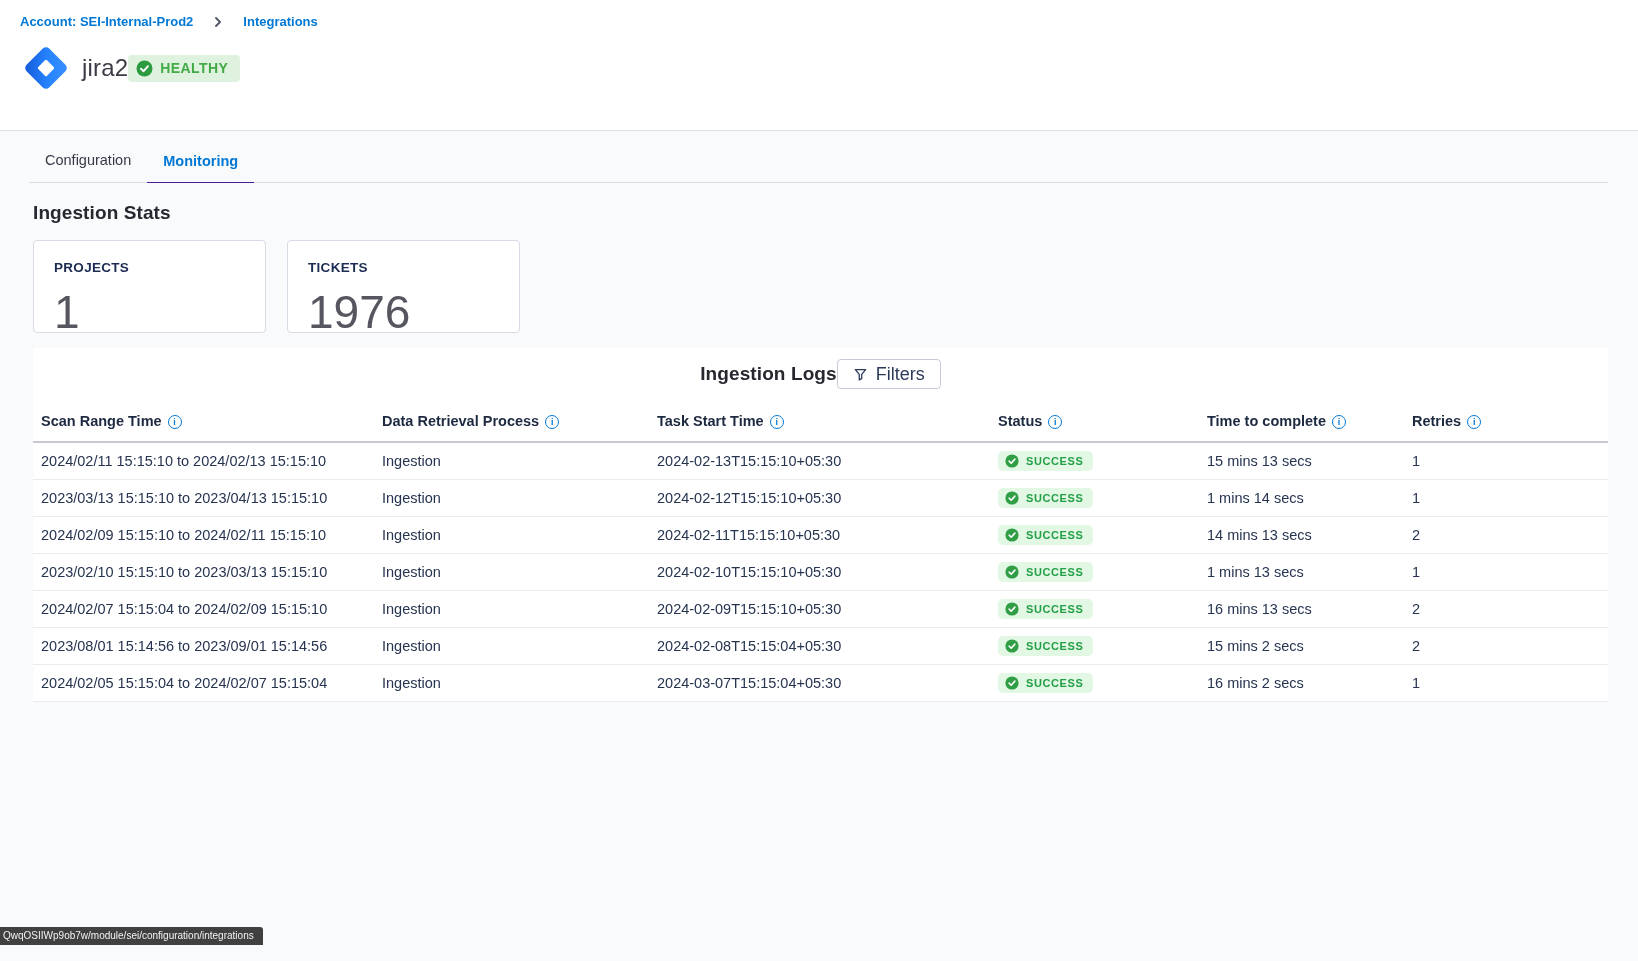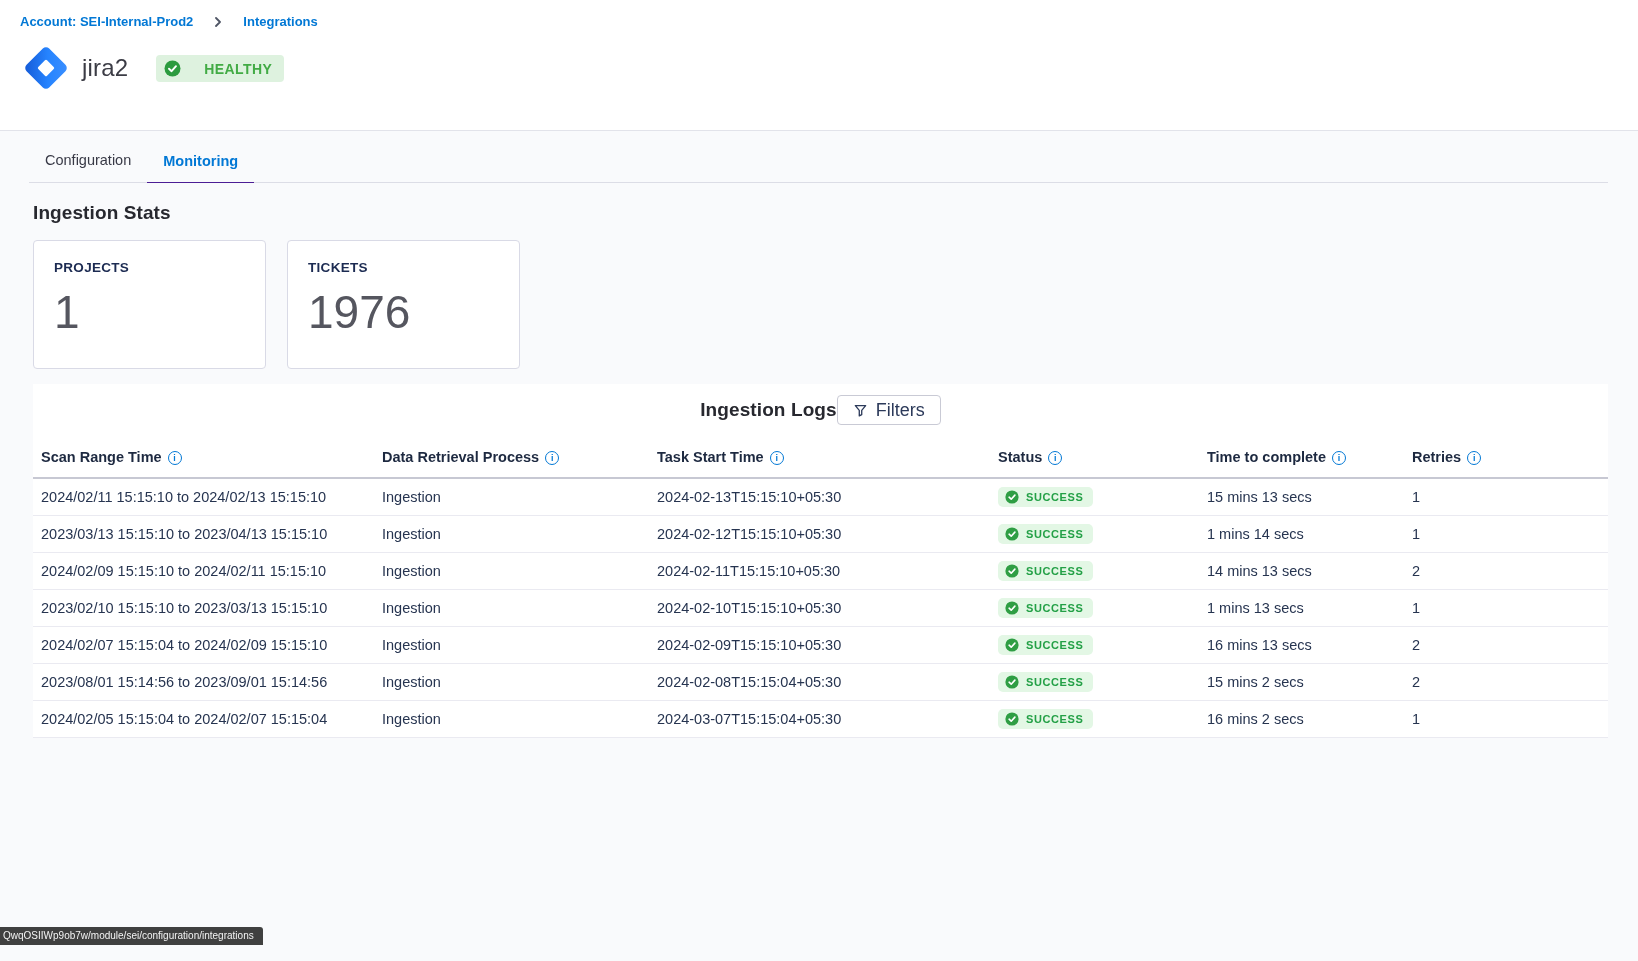--- a/index.html
+++ b/index.html
@@ -17,24 +17,24 @@
     border-bottom:1px solid #e2e3ea;
     padding:14px 0 0 20px;
   }
   .breadcrumb { display:flex; gap:20px; font-size:13px; font-weight:600; }
   .breadcrumb a { color:#0278d5; text-decoration:none; cursor:pointer; }
   .crumb-sep { display:inline-flex; align-items:center; color:#4f5565; }
   .title-row { display:flex; align-items:center; margin-top:13px; }
   .jira-logo { width:52px; height:52px; flex:0 0 auto; }
   .integration-name { font-size:24px; font-weight:500; color:#3b3c45; margin-left:10px; letter-spacing:.2px; }
   .health-badge {
-    display:inline-flex; align-items:flex-end; gap:23px;
+    display:inline-flex; align-items:center; gap:7px;
     background:#def2df; color:#42ab45;
     font-size:14px; font-weight:700; letter-spacing:.4px;
-    border-radius:4px; padding:5px 12px 5px 8px; margin-left:28px;
+    border-radius:4px; padding:5px 12px 5px 8px; margin-left:0;
   }
 
   
   .content { background:#f9fafc; height:830px; position:relative; }
 
   
   .tabs {
     display:flex; align-items:flex-end;
     margin:0 30px 0 29px;
     border-bottom:1px solid #dcdde6;
@@ -47,21 +47,21 @@
   }
   .tab.active { color:#0278d5; font-weight:700; border-bottom:1px solid #4c1d95; }
 
   
   .section-title { font-size:19px; font-weight:700; color:#27282f; letter-spacing:.1px; }
   .stats-title { margin:19px 0 0 33px; }
 
   
   .cards-row { display:flex; gap:21px; margin:16px 0 0 33px; }
   .stat-card {
-    width:233px; height:129px; background:#ffffff;
+    width:233px; height:93px; background:#ffffff;
     border:1px solid #d9dae6; border-radius:4px;
     padding:19px 20px;
   }
   .stat-label { font-size:13.5px; font-weight:600; color:#1c2b52; letter-spacing:.3px; }
   .stat-value { margin-top:12px; font-size:46px; font-weight:400; color:#55565f; line-height:1.1; }
 
   
   .logs-card { margin:15px 30px 0 33px; background:#ffffff; }
   .logs-head {
     display:flex; align-items:center; justify-content:center;

